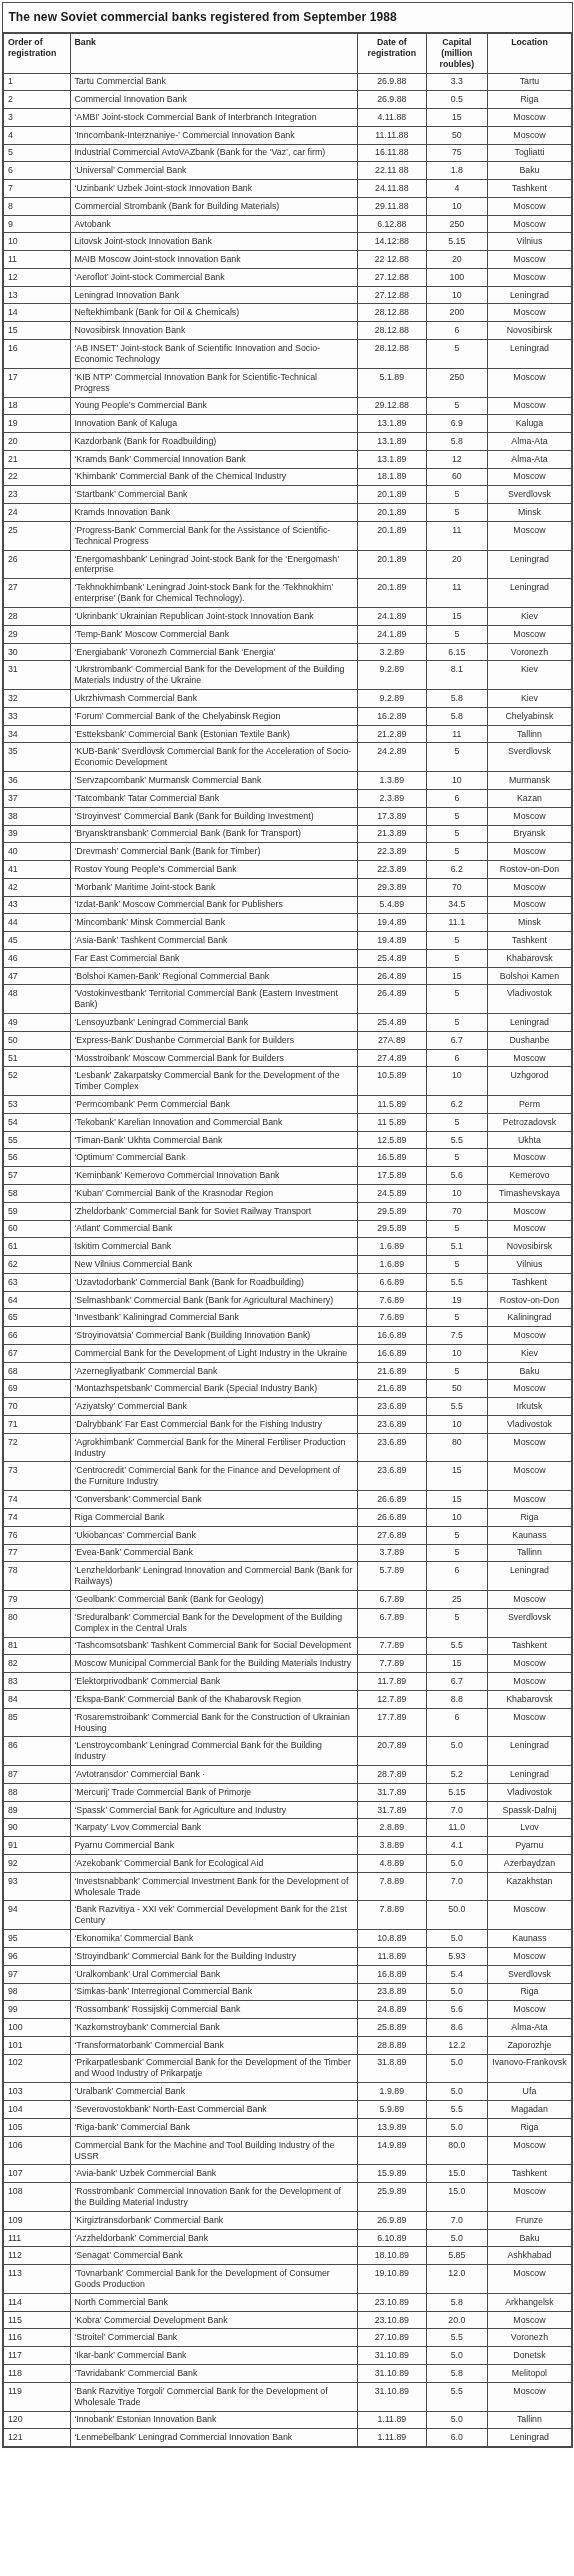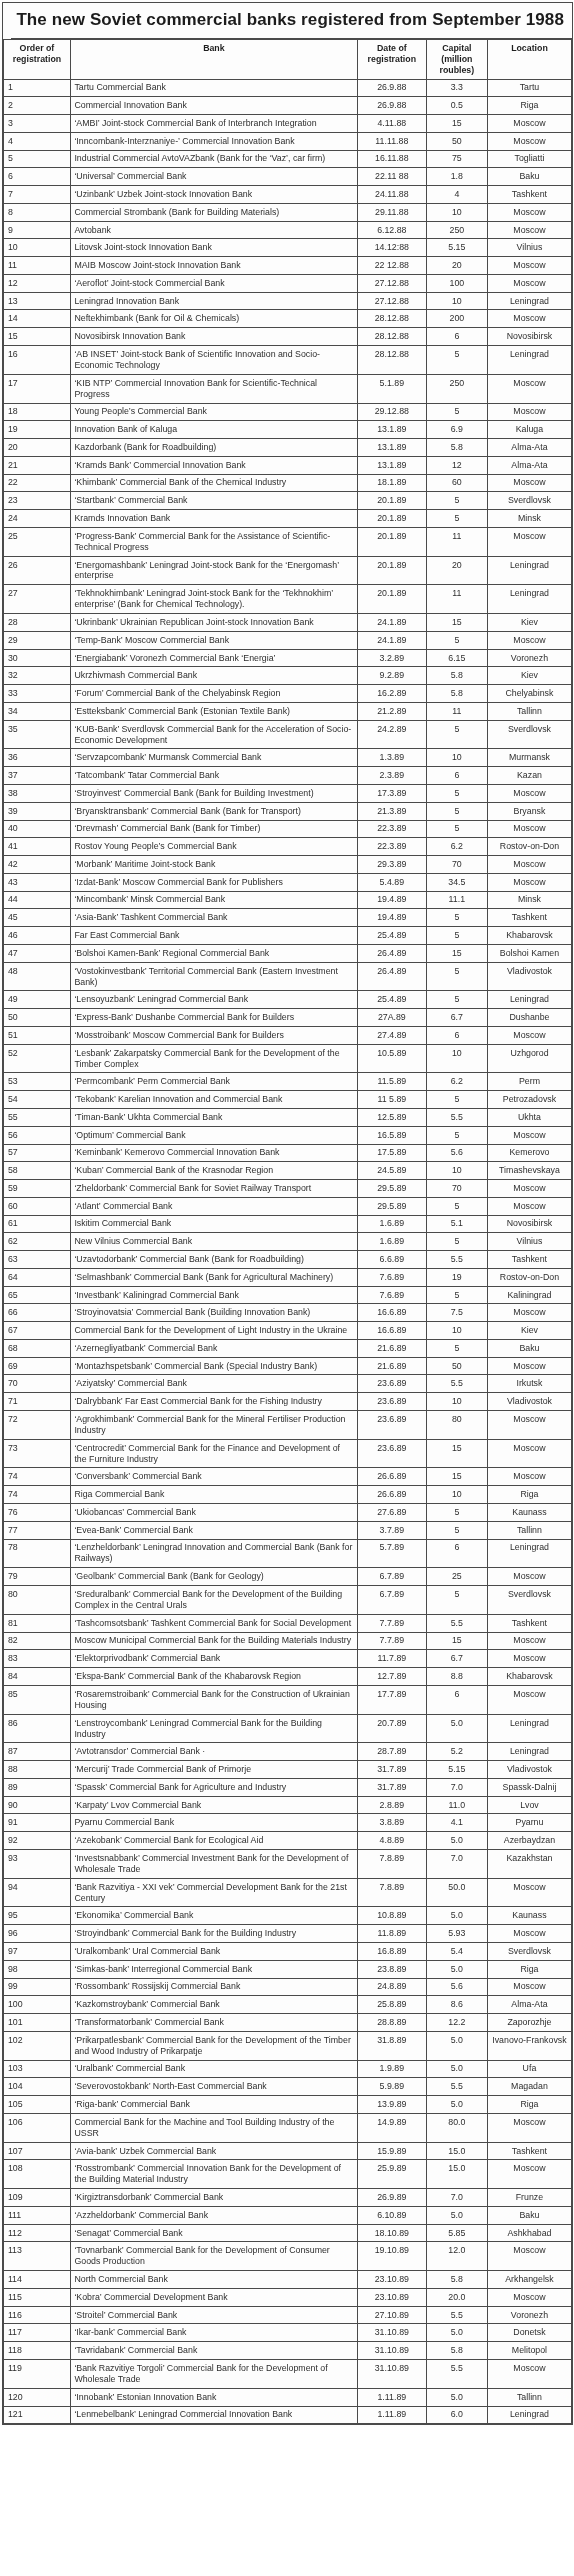--- a/index.html
+++ b/index.html
@@ -12,27 +12,26 @@
     width: 575px;
     box-sizing: border-box;
     padding: 2.2px;
     background: #fdfdfd;
   }
   .frame {
     border: 1.5px solid #4a4a4a;
     background: #fdfdfd;
   }
   .title {
-    font-size: 17px;
+    font-size: 12px;
     font-weight: bold;
     color: #1c1c1c;
     padding: 6.6px 5.2px 8px 5.2px;
     border-bottom: 0.7px solid #4a4a4a;
     letter-spacing: 0.1px;
-    margin-left: 8px;
   }
   table {
     width: 100%;
     border-collapse: collapse;
     table-layout: fixed;
     font-size: 8.8px;
     color: #2e2e2e;
   }
   col.c-order    { width: 66px;  }
   col.c-bank     { width: 285px; }
@@ -42,21 +41,21 @@
   th, td {
     border: 0.7px solid #4a4a4a;
     padding: 2.9px 3.7px;
     vertical-align: top;
     line-height: 1.25;
     overflow-wrap: break-word;
   }
   th {
     font-weight: bold;
     color: #1f1f1f;
-    text-align: center;
+    text-align: left;
   }
   th.center, td.center { text-align: center; }
   td.bank { text-align: left; }
   td.order { text-align: left; }
 </style>
 </head>
 <body>
 
 <div class="page">
   <div class="frame">
@@ -283,20 +282,27 @@
             <td class="center">Moscow</td>
           </tr>
           <tr>
             <td class="order">30</td>
             <td class="bank">‘Energiabank’ Voronezh Commercial Bank ‘Energia’</td>
             <td class="center">3.2.89</td>
             <td class="center">6.15</td>
             <td class="center">Voronezh</td>
           </tr>
           <tr>
+            <td class="order">31</td>
+            <td class="bank">‘Ukrstrombank’ Commercial Bank for the Development of the Building Materials Industry of the Ukraine</td>
+            <td class="center">9.2.89</td>
+            <td class="center">8.1</td>
+            <td class="center">Kiev</td>
+          </tr>
+          <tr>
             <td class="order">32</td>
             <td class="bank">Ukrzhivmash Commercial Bank</td>
             <td class="center">9.2.89</td>
             <td class="center">5.8</td>
             <td class="center">Kiev</td>
           </tr>
           <tr>
             <td class="order">33</td>
             <td class="bank">‘Forum’ Commercial Bank of the Chelyabinsk Region</td>
             <td class="center">16.2.89</td>

